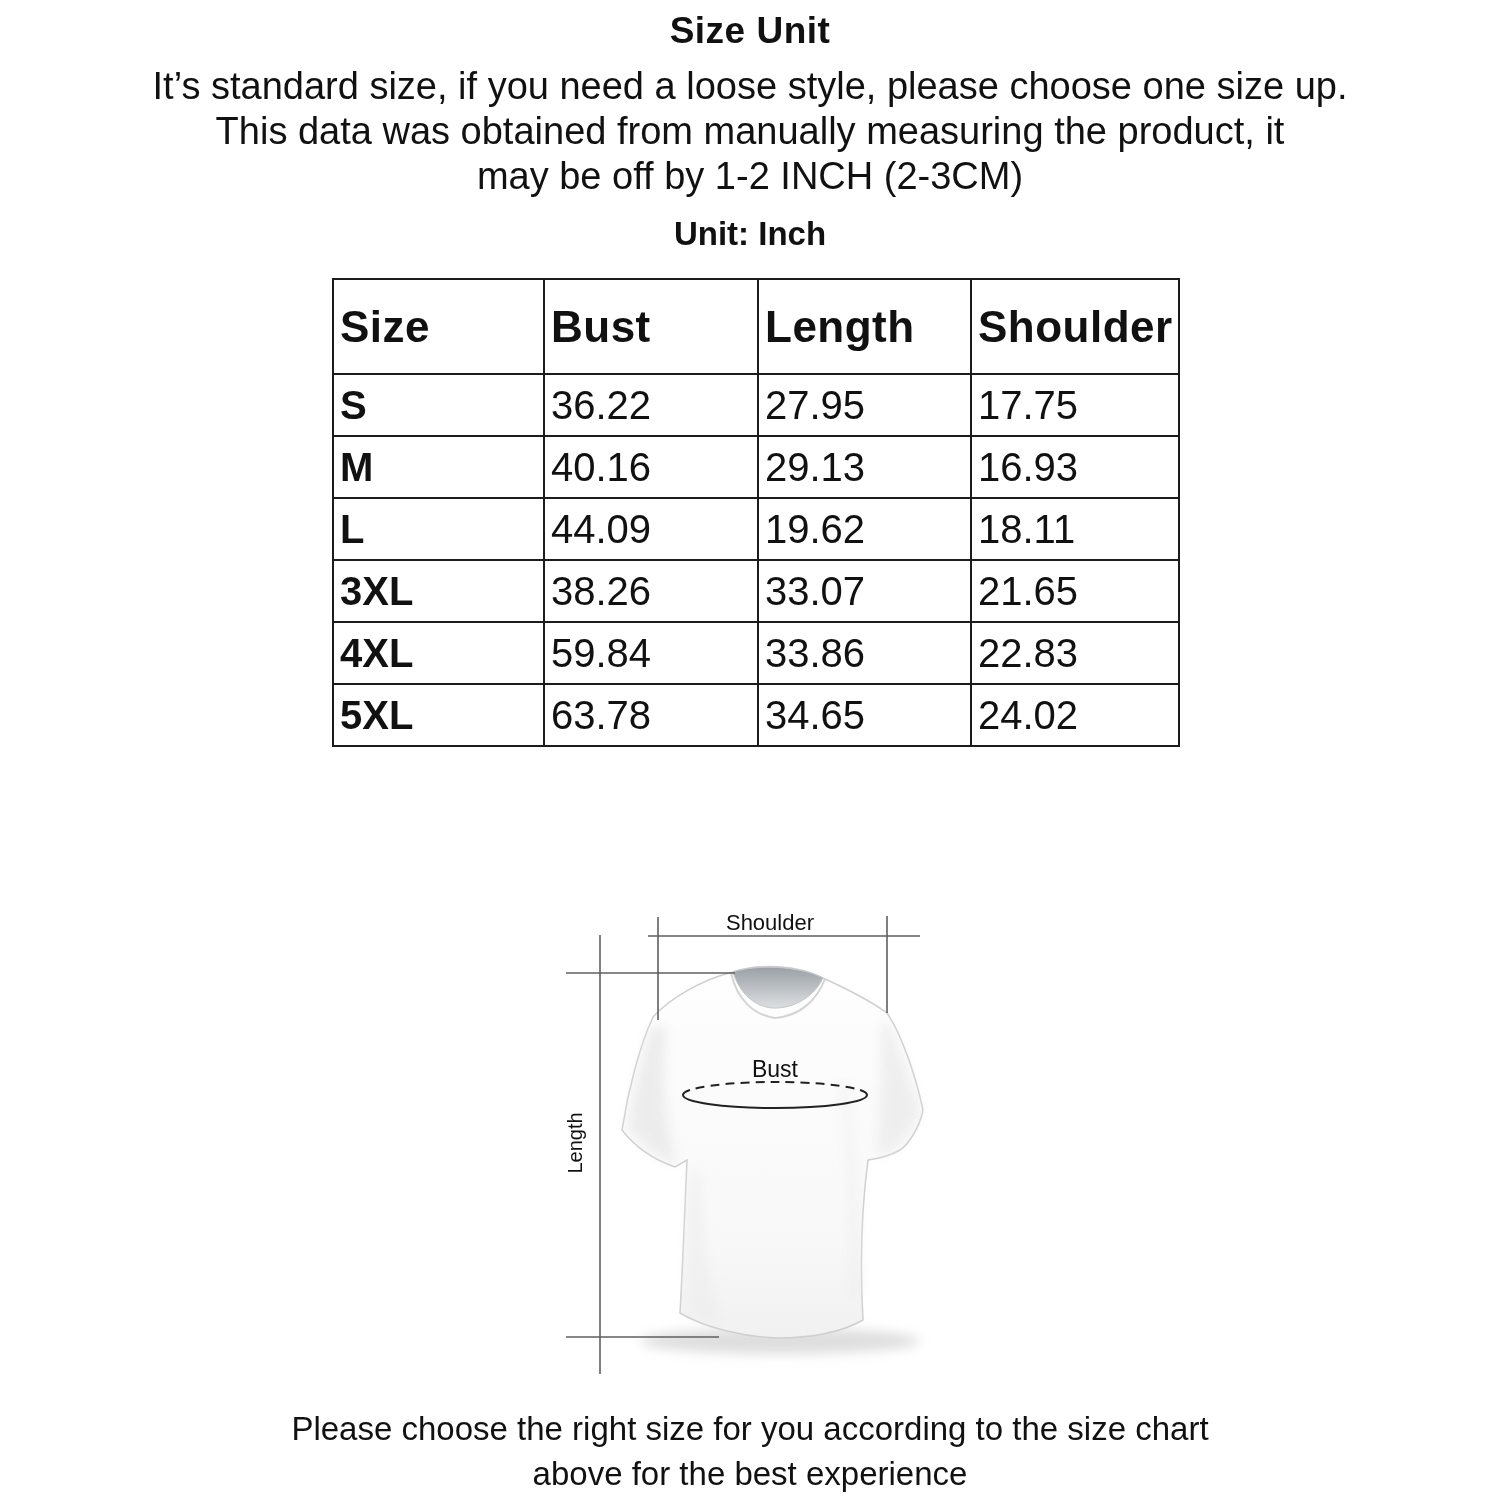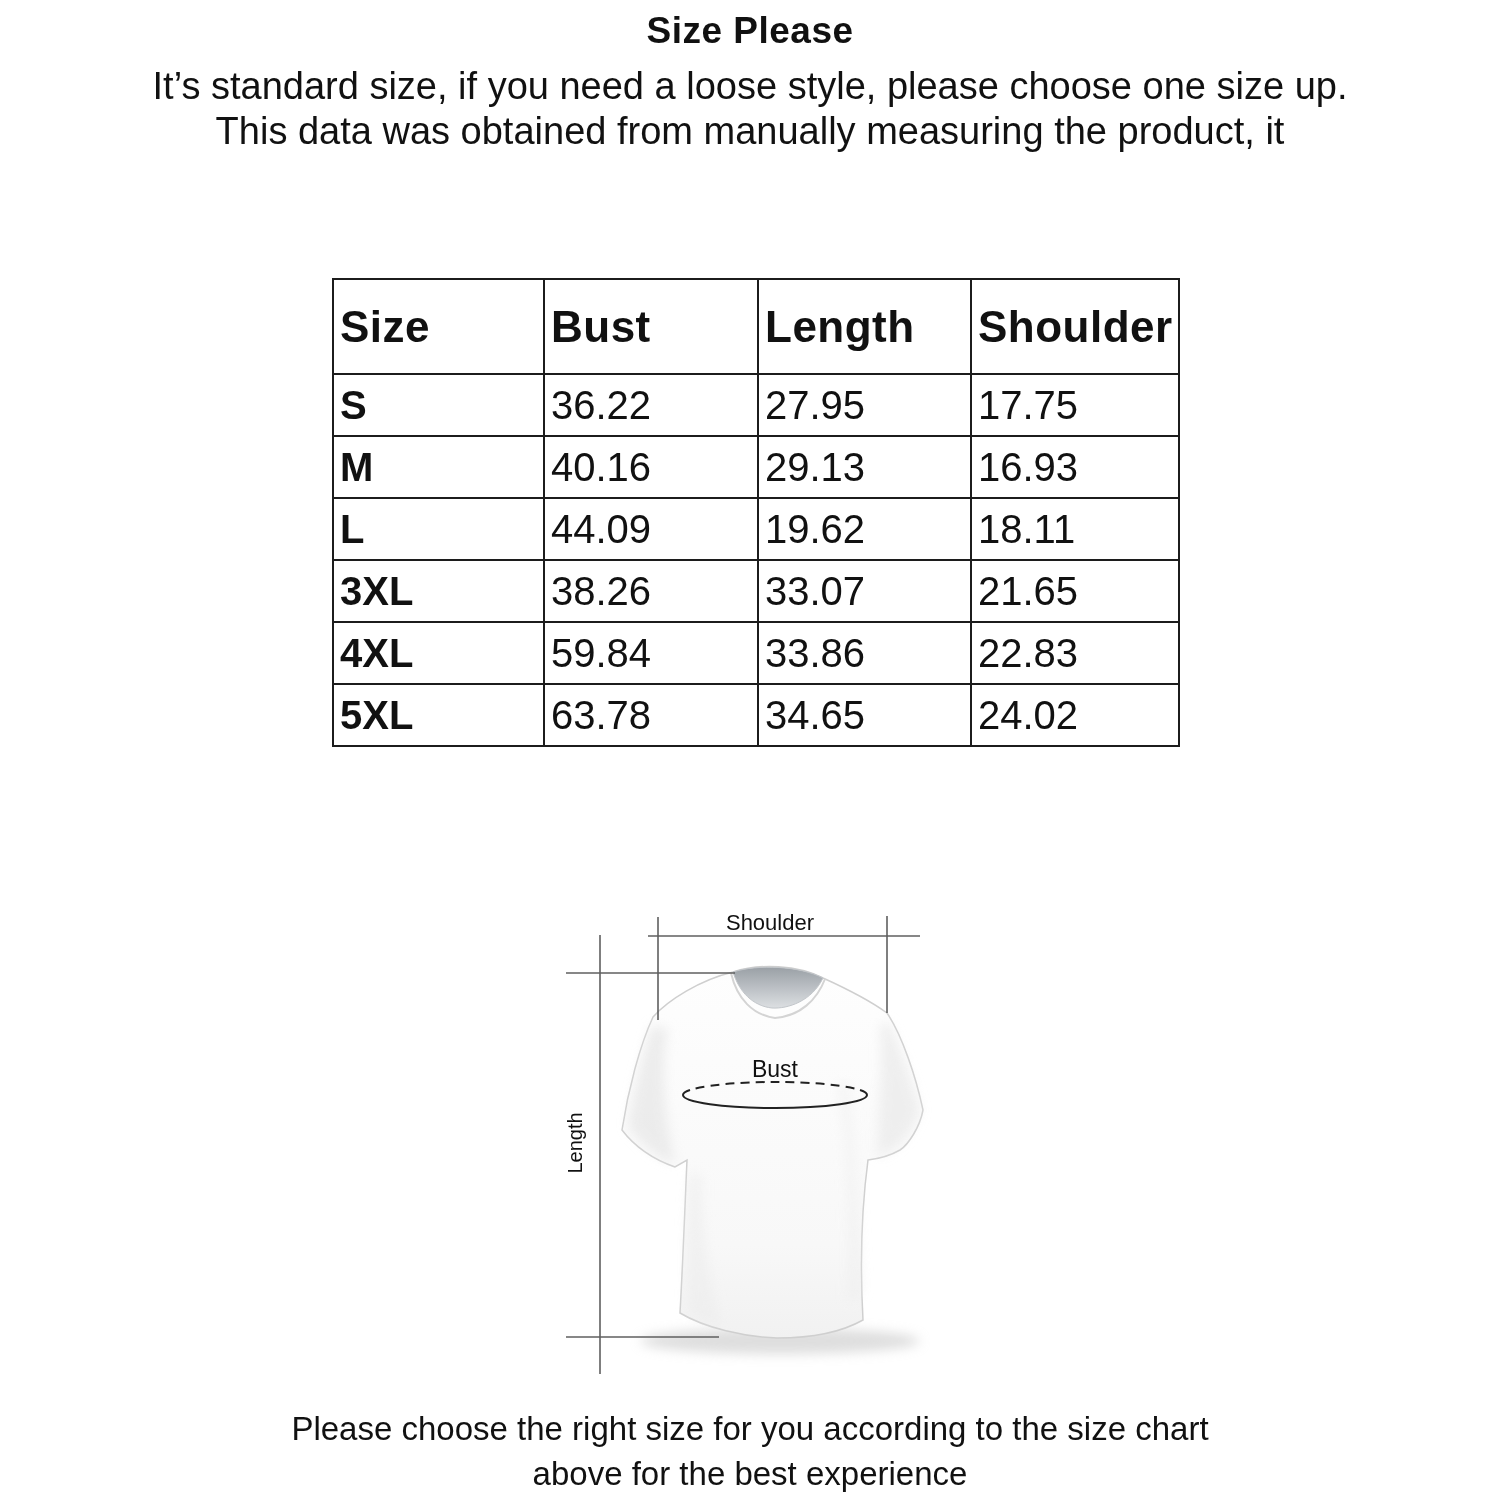--- a/index.html
+++ b/index.html
@@ -40,27 +40,29 @@
   .footer {
     position:absolute; top:1406px; left:0; width:100%;
     text-align:center; font-size:33px; line-height:45px; font-weight:400;
   }
 </style>
 </head>
 <body>
 
 <div class="stage">
 
-  <div class="title">Size Please</div>
+  <div class="title">Size Unit</div>
 
   <div class="subtitle">
     <div>It’s standard size, if you need a loose style, please choose one size up.</div>
     <div>This data was obtained from manually measuring the product, it</div>
+    <div>may be off by 1-2 INCH (2-3CM)</div>
   </div>
 
+  <div class="unit">Unit: Inch</div>
 
   <table class="size-table">
     <colgroup>
       <col style="width:211px">
         <col style="width:214px">
         <col style="width:213px">
         <col style="width:208px">
     </colgroup>
     <thead>
         <tr>

